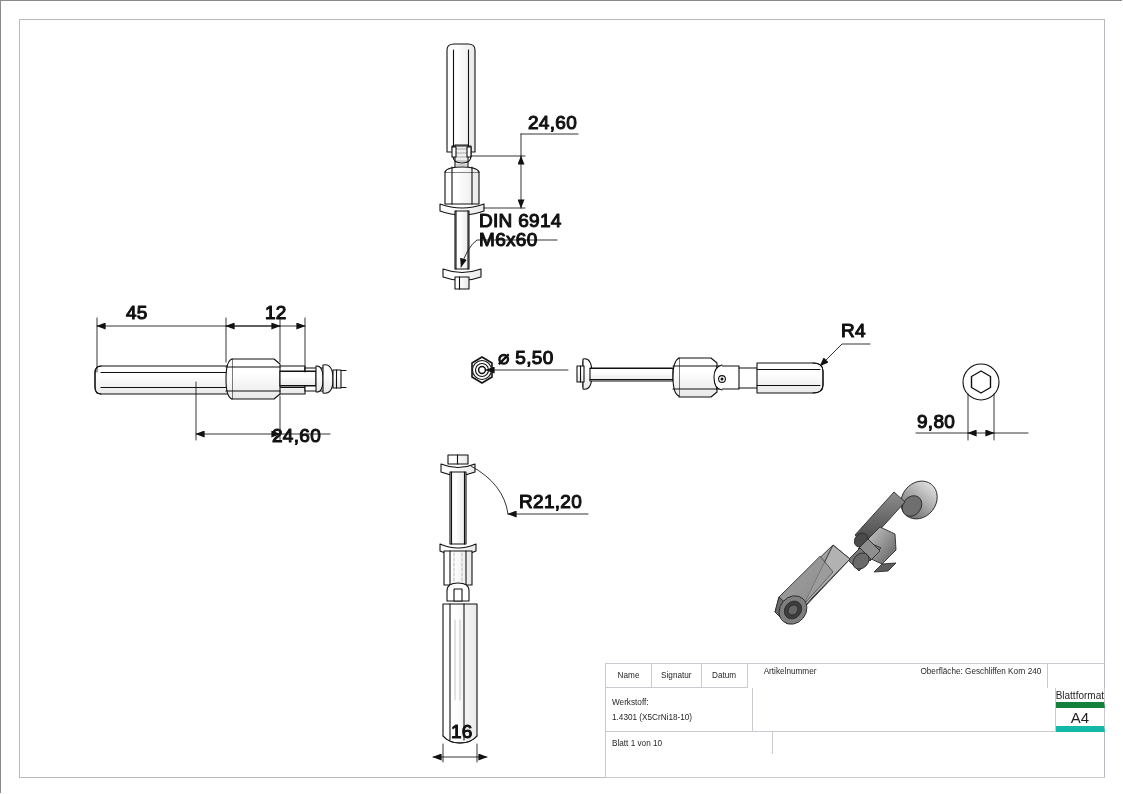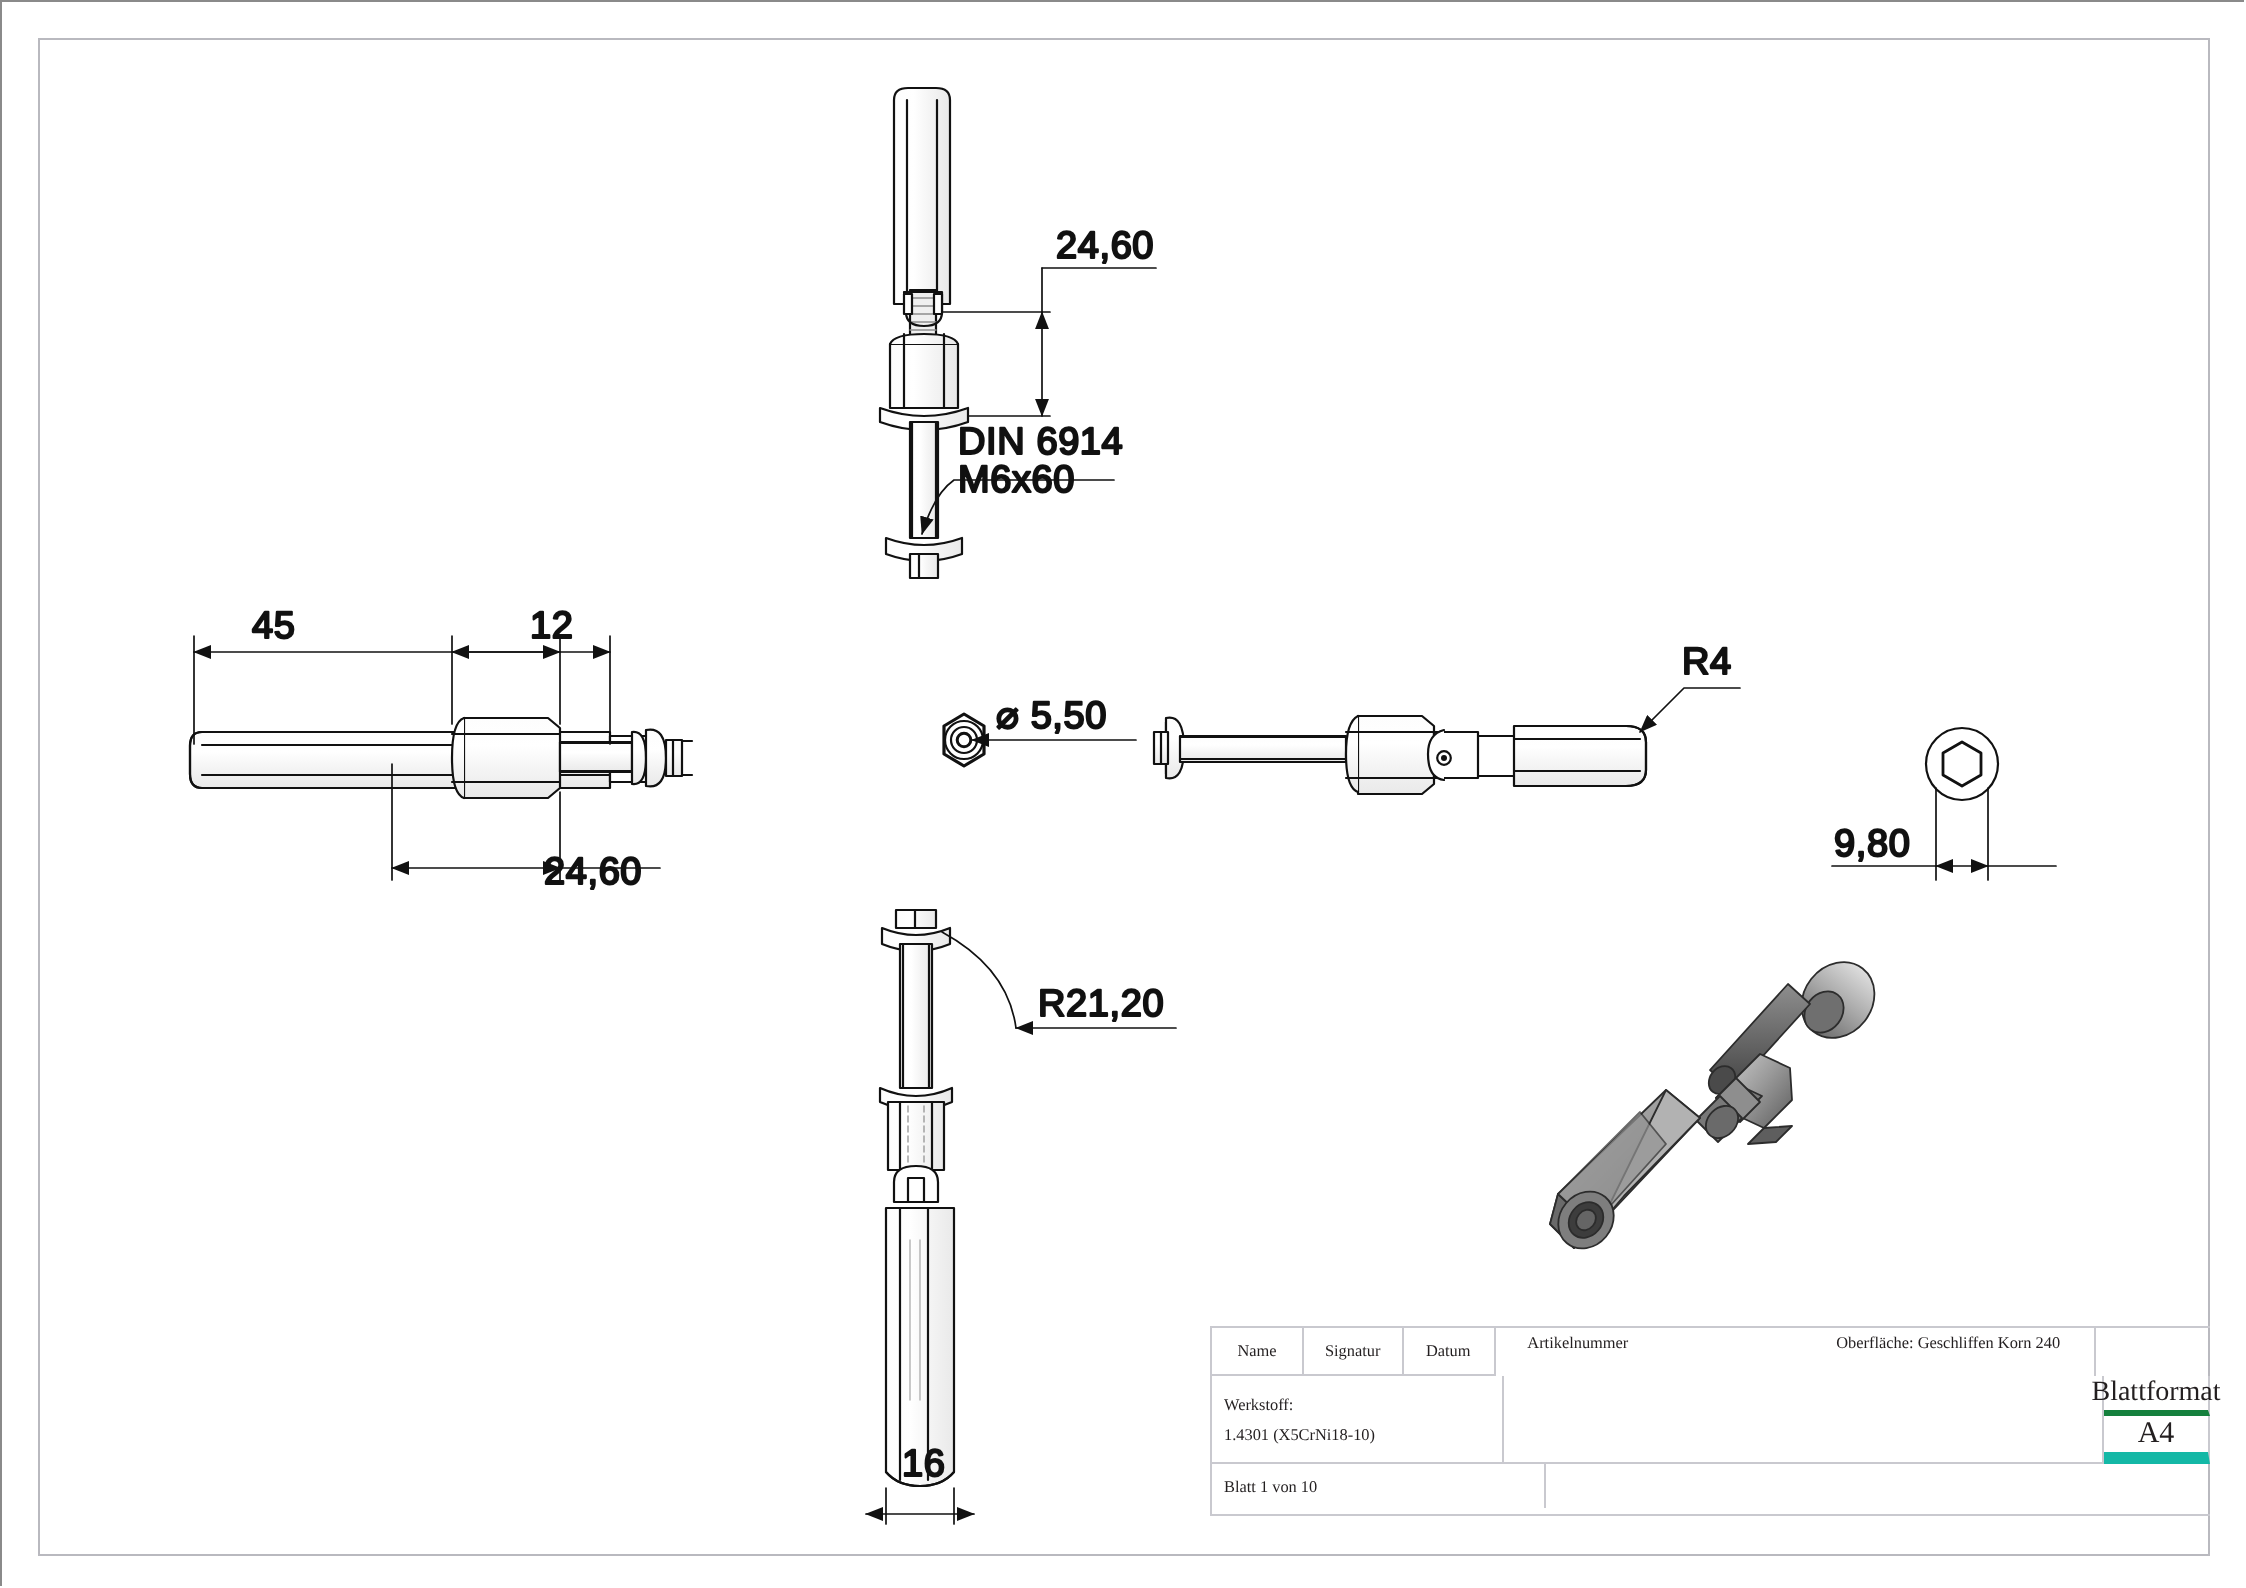--- a/index.html
+++ b/index.html
@@ -49,27 +49,26 @@
     font-size: 19px;
     fill: #111111;
     letter-spacing: 0.3px;
   }
   
   #titleblock {
     position: absolute;
     left: 605px;
     top: 663px;
     width: 500px;
-    height: 95px;
+    height: 115px;
     box-sizing: border-box;
     border: 1px solid #c9c9cf;
     border-right: none;
     font-size: 8.2px;
     color: #231f20;
-    font-family: Liberation Serif, serif;
   }
   .tb-row { display: flex; box-sizing: border-box; }
   .tb-cell {
     box-sizing: border-box;
     border-right: 1px solid #c9c9cf;
     border-bottom: 1px solid #c9c9cf;
     display: flex;
     align-items: center;
     padding: 0 6px;
     overflow: hidden;
@@ -127,23 +126,23 @@
     padding-left: 6px;
   }
   .blattformat-col {
     width: 53px;
     box-sizing: border-box;
   }
   .bf-label {
     height: 20px;
     display: flex; align-items: center; justify-content: center;
     box-sizing: border-box;
-    border-bottom: 3px solid #15803d;
+    border-bottom: 6px solid #15803d;
     border-right: 1px solid #c9c9cf;
-    font-size: 14px;
+    font-size: 10px;
   }
   .bf-value {
     height: 24px;
     display: flex; align-items: center; justify-content: center;
     box-sizing: border-box;
     border-bottom: 6px solid #14b8a6;
     border-right: 1px solid #c9c9cf;
     font-size: 15px;
   }
   .bottomrow-cell {

